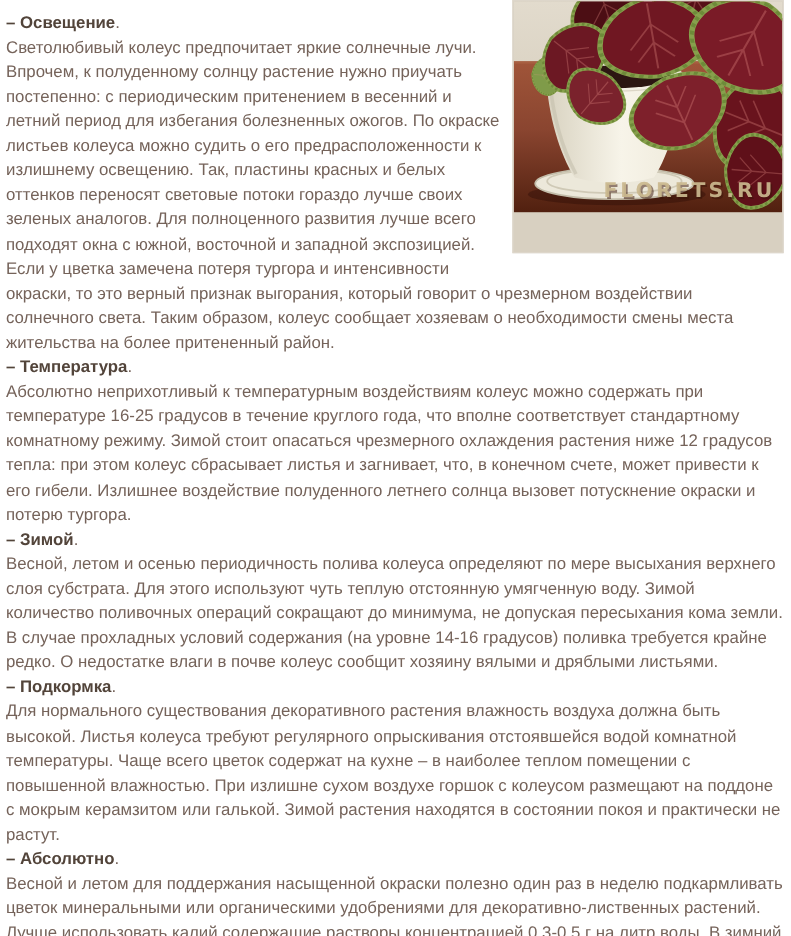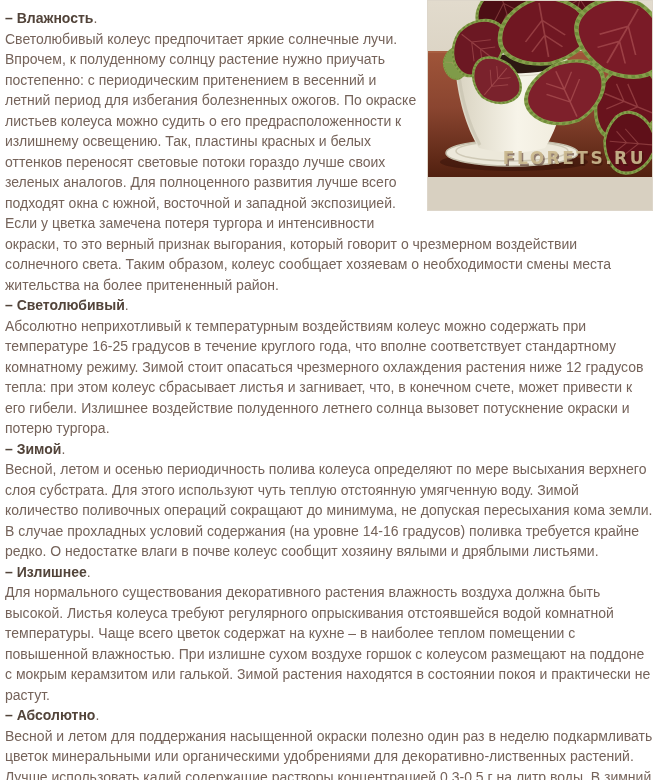--- a/index.html
+++ b/index.html
@@ -98,42 +98,42 @@
 
       <g font-family="DejaVu Sans, sans-serif" font-weight="700" font-size="17" letter-spacing="2.5">
         <text class="wm-shadow" x="219.5" y="164.5" text-anchor="end" fill="#3a1508">FLORETS.RU</text>
         <text x="218" y="163" text-anchor="end" fill="#cbb98f" opacity="0.92">FLORETS.RU</text>
       </g>
     </svg>
   </figure>
 
   <section>
     <p class="para">
-      <strong class="hd">– Влажность</strong><span class="hd-dot">.</span><br>
+      <strong class="hd">– Освещение</strong><span class="hd-dot">.</span><br>
       <span>Светолюбивый колеус предпочитает яркие солнечные лучи. Впрочем, к полуденному солнцу растение нужно приучать постепенно: с периодическим притенением в весенний и летний период для избегания болезненных ожогов. По окраске листьев колеуса можно судить о его предрасположенности к излишнему освещению. Так, пластины красных и белых оттенков переносят световые потоки гораздо лучше своих зеленых аналогов. Для полноценного развития лучше всего подходят окна с южной, восточной и западной экспозицией. Если у цветка замечена потеря тургора и интенсивности окраски, то это верный признак выгорания, который говорит о чрезмерном воздействии солнечного света. Таким образом, колеус сообщает хозяевам о необходимости смены места жительства на более притененный район.</span>
     </p>
   </section>
 
   <section>
     <p class="para">
-      <strong class="hd">– Светолюбивый</strong><span class="hd-dot">.</span><br>
+      <strong class="hd">– Температура</strong><span class="hd-dot">.</span><br>
       <span>Абсолютно неприхотливый к температурным воздействиям колеус можно содержать при температуре 16-25 градусов в течение круглого года, что вполне соответствует стандартному комнатному режиму. Зимой стоит опасаться чрезмерного охлаждения растения ниже 12 градусов тепла: при этом колеус сбрасывает листья и загнивает, что, в конечном счете, может привести к его гибели. Излишнее воздействие полуденного летнего солнца вызовет потускнение окраски и потерю тургора.</span>
     </p>
   </section>
 
   <section>
     <p class="para">
       <strong class="hd">– Зимой</strong><span class="hd-dot">.</span><br>
       <span>Весной, летом и осенью периодичность полива колеуса определяют по мере высыхания верхнего слоя субстрата. Для этого используют чуть теплую отстоянную умягченную воду. Зимой количество поливочных операций сокращают до минимума, не допуская пересыхания кома земли. В случае прохладных условий содержания (на уровне 14-16 градусов) поливка требуется крайне редко. О недостатке влаги в почве колеус сообщит хозяину вялыми и дряблыми листьями.</span>
     </p>
   </section>
 
   <section>
     <p class="para">
-      <strong class="hd">– Излишнее</strong><span class="hd-dot">.</span><br>
+      <strong class="hd">– Подкормка</strong><span class="hd-dot">.</span><br>
       <span>Для нормального существования декоративного растения влажность воздуха должна быть высокой. Листья колеуса требуют регулярного опрыскивания отстоявшейся водой комнатной температуры. Чаще всего цветок содержат на кухне – в наиболее теплом помещении с повышенной влажностью. При излишне сухом воздухе горшок с колеусом размещают на поддоне с мокрым керамзитом или галькой. Зимой растения находятся в состоянии покоя и практически не растут.</span>
     </p>
   </section>
 
   <section>
     <p class="para">
       <strong class="hd">– Абсолютно</strong><span class="hd-dot">.</span><br>
       <span>Весной и летом для поддержания насыщенной окраски полезно один раз в неделю подкармливать цветок минеральными или органическими удобрениями для декоративно-лиственных растений. Лучше использовать калий содержащие растворы концентрацией 0,3-0,5 г на литр воды. В зимний период периодичность подкормки снижают до 1 раза в месяц, для чего применяют вполовину разбавленные растворы удобрений.</span>
     </p>
   </section>

